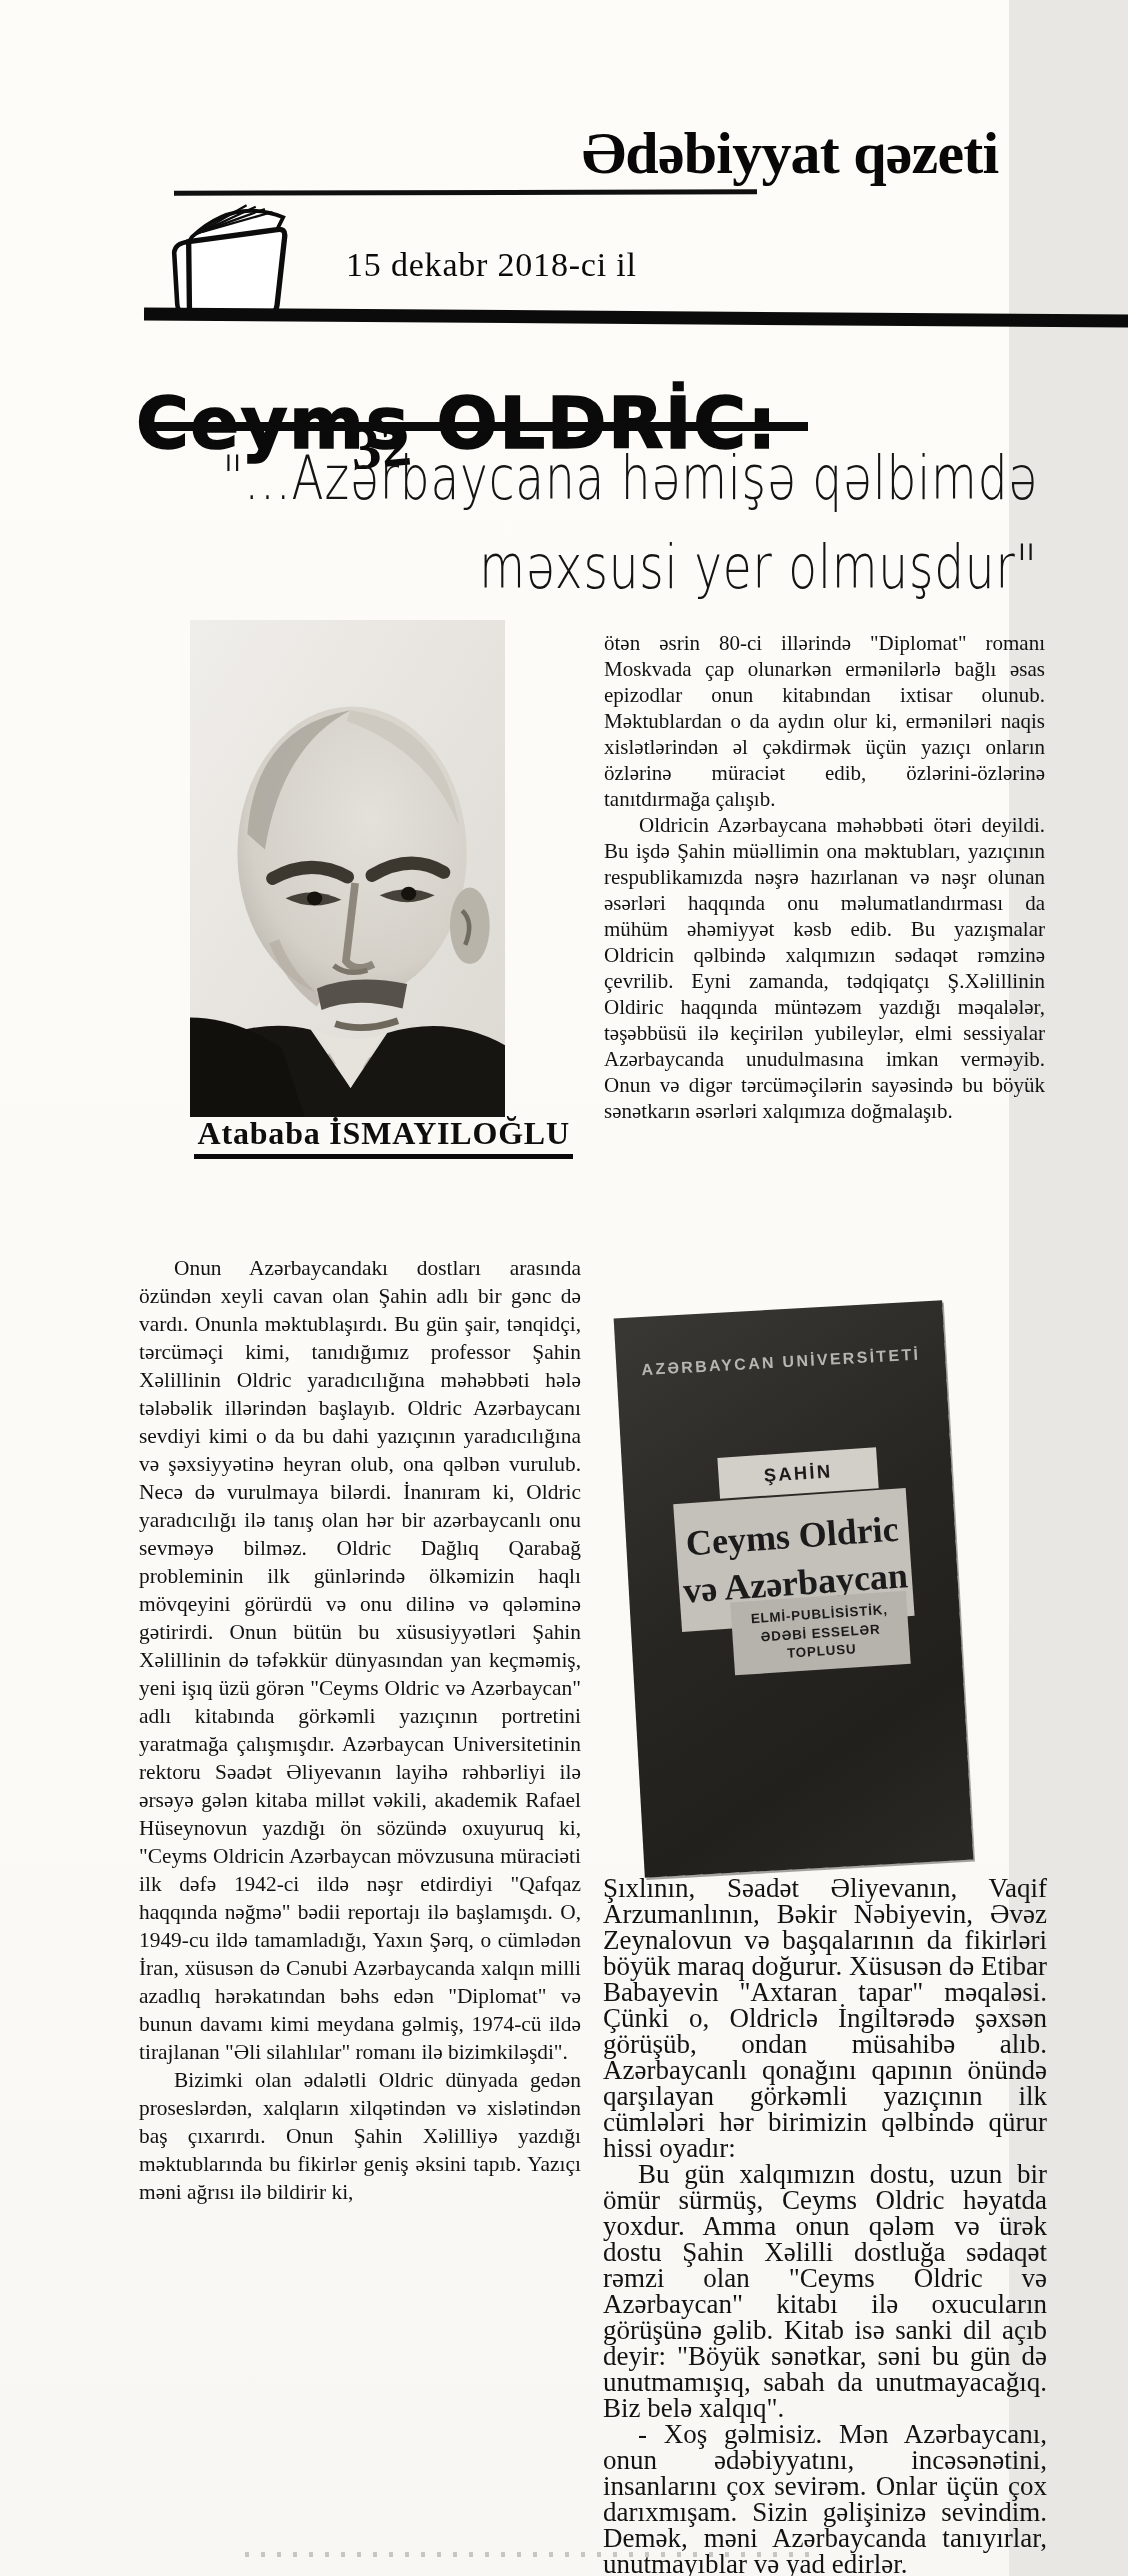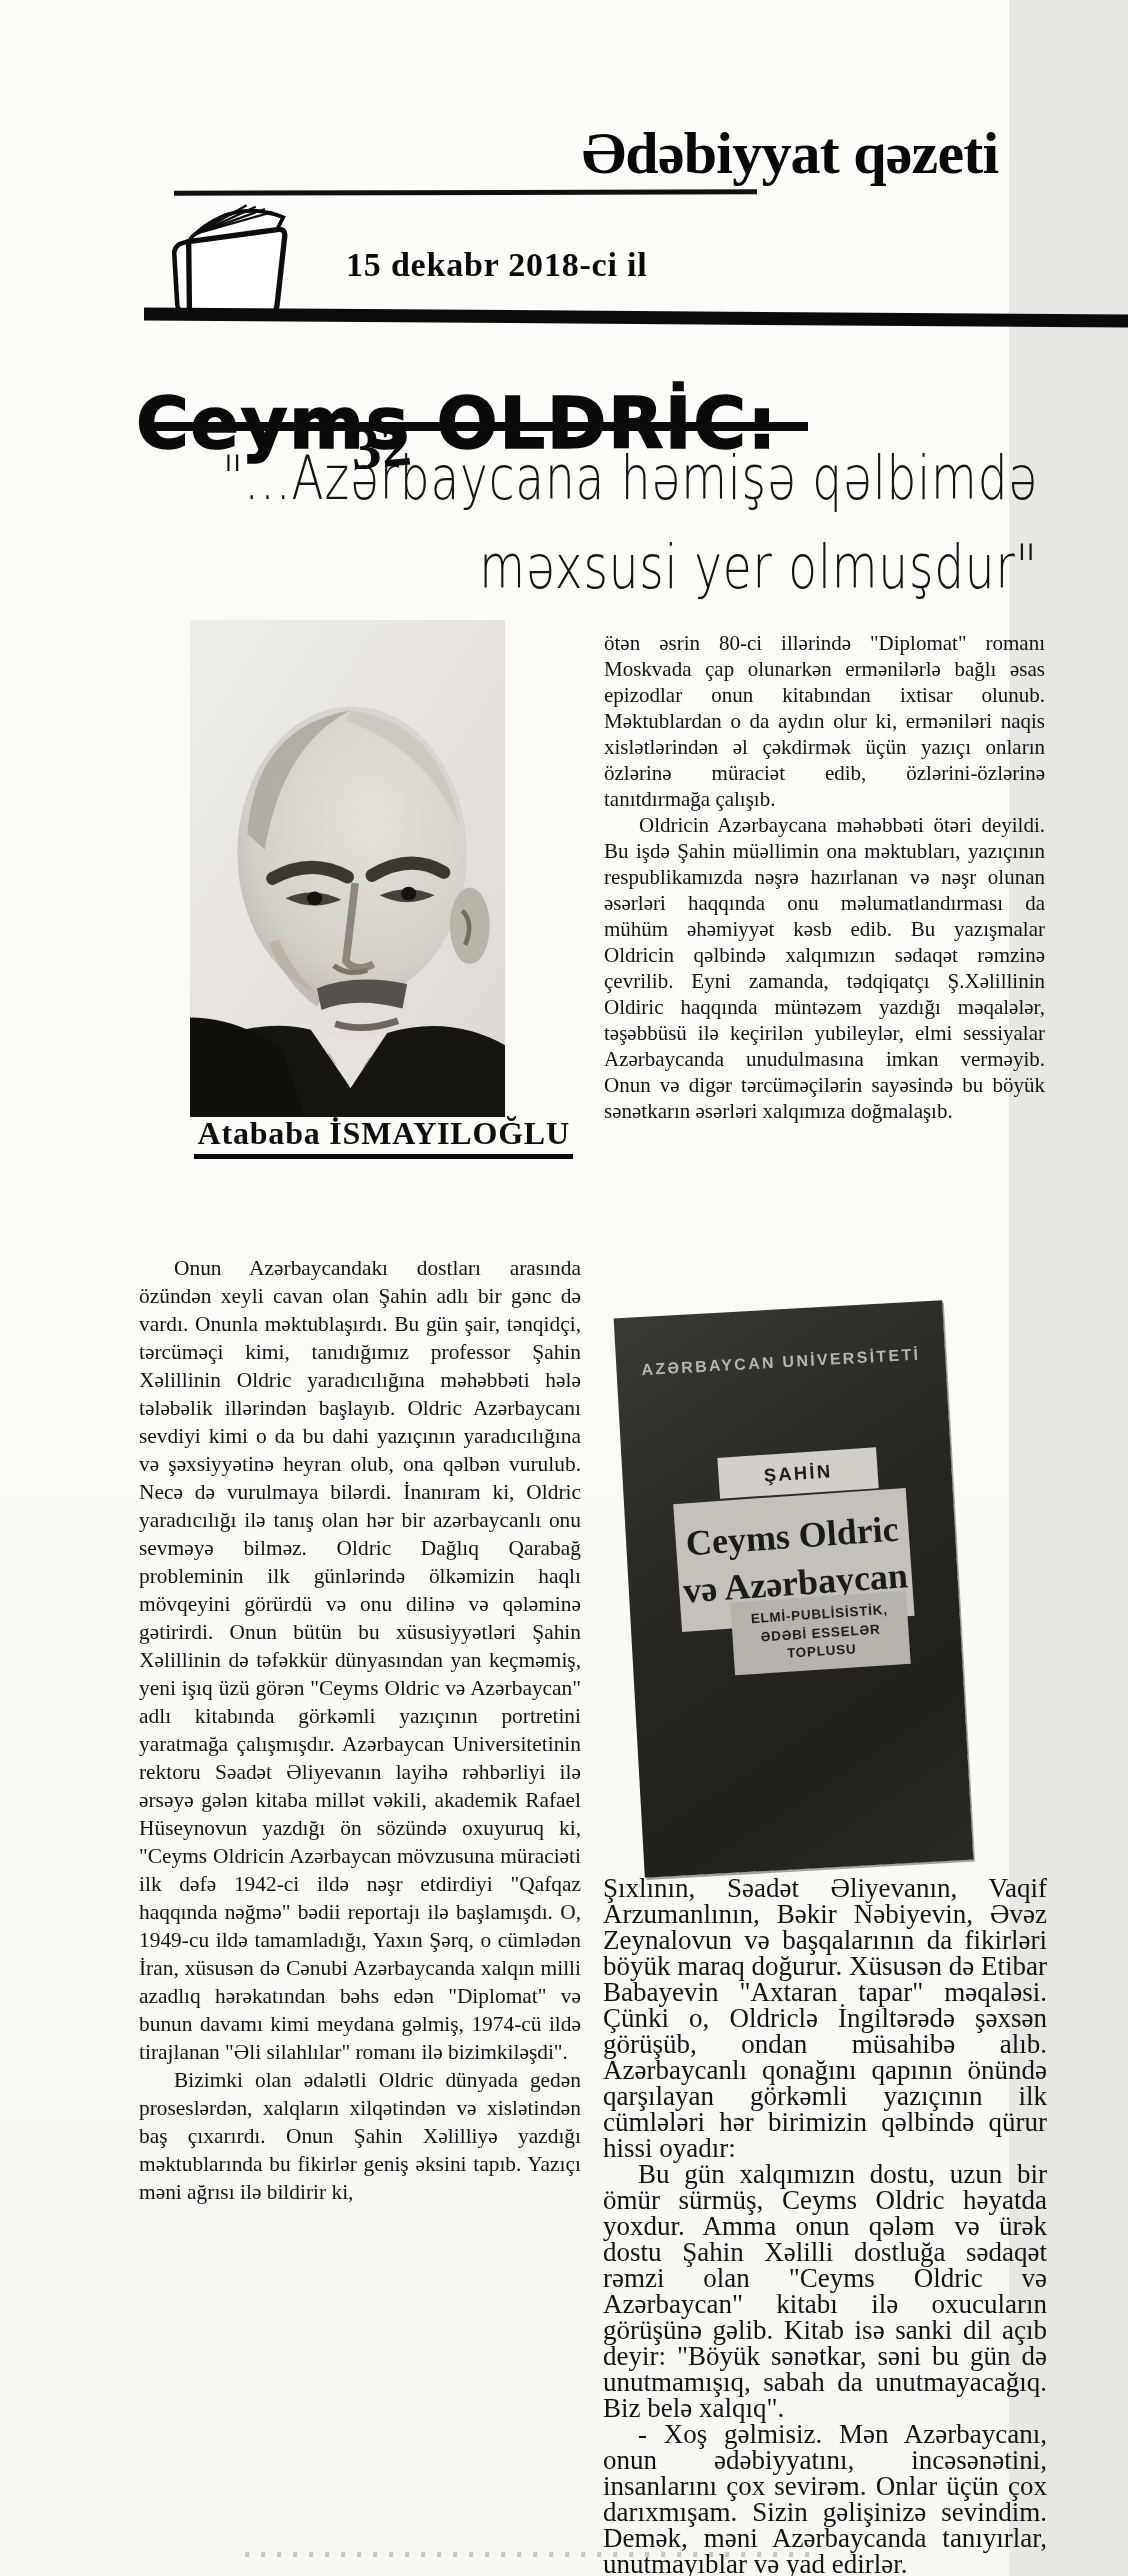--- a/index.html
+++ b/index.html
@@ -25,21 +25,21 @@
   .thin-rule{position:absolute;left:174px;top:190px;width:583px;height:4.6px;background:#101010;transform:rotate(-0.15deg);}
   .thick-rule{position:absolute;left:144px;top:311px;width:985px;height:13px;background:#0b0b0b;transform:rotate(0.4deg);}
   .issue-book{position:absolute;left:161px;top:196px;width:159px;height:125px;}
   .issue-number{
     position:absolute;left:190px;top:217px;
     font-family:"Liberation Serif", serif;font-weight:900;font-size:60px;
     transform:rotate(-5deg);color:#0a0a0a;
   }
   .issue-date{
     position:absolute;left:346px;top:246px;
-    font-family:"Liberation Serif", serif;font-weight:bold;font-size:34px;
+    font-family:"Liberation Serif", serif;font-weight:normal;font-size:34px;
     letter-spacing:0.8px;color:#0a0a0a;white-space:nowrap;
   }
   
   .headline{
     position:absolute;left:136px;top:333px;
     font-family:"DejaVu Sans", sans-serif;
     font-weight:900;font-size:72px;letter-spacing:1.5px;
     -webkit-text-stroke:1.5px #0a0a0a;
     color:#0a0a0a;white-space:nowrap;margin-top:48px;
   }

